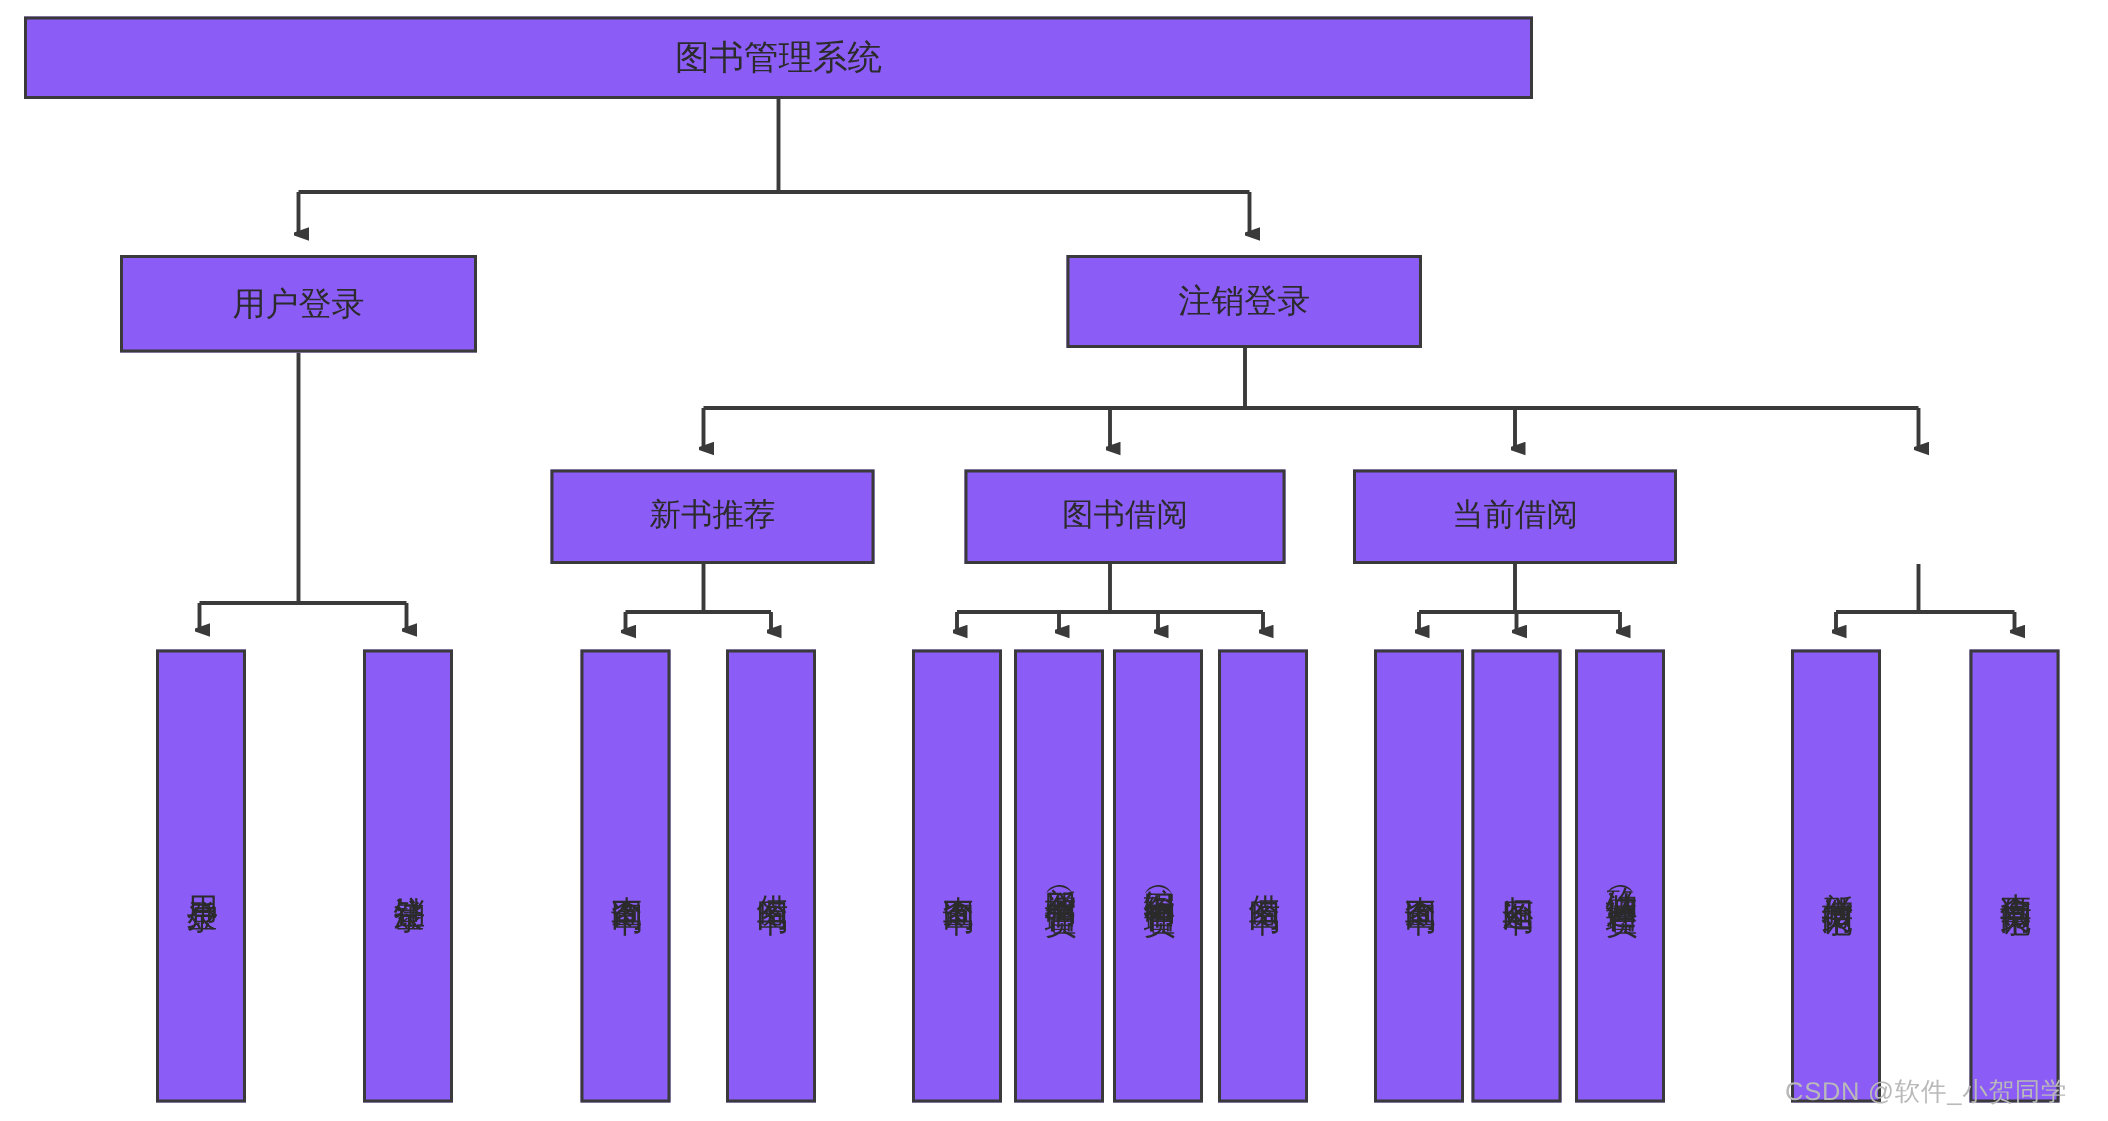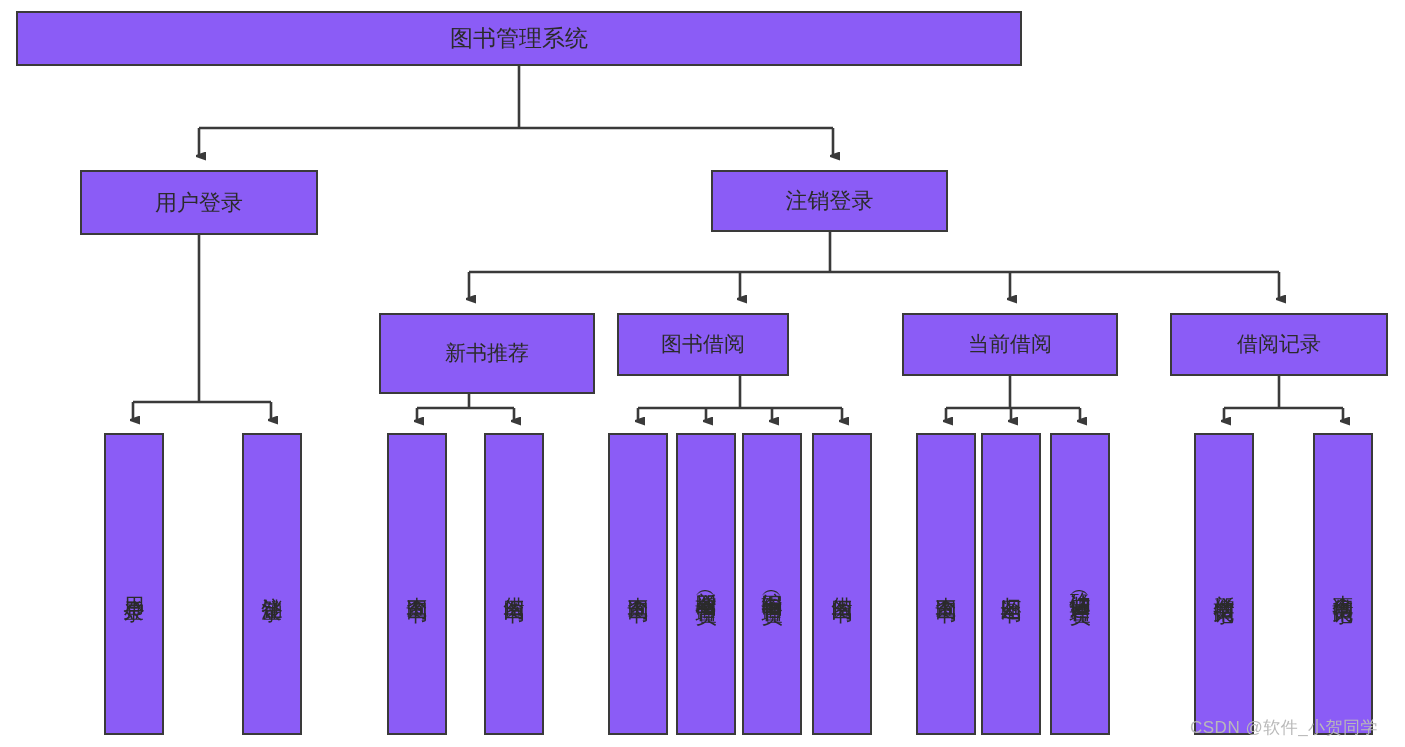--- a/index.html
+++ b/index.html
@@ -127,31 +127,28 @@
     <span>图书管理系统</span>
   </div>
 
   <div class="node mid" style="left:80px; top:170px; width:238px; height:65px;">
     <span>用户登录</span>
   </div>
   <div class="node mid" style="left:711px; top:170px; width:237px; height:62px;">
     <span>注销登录</span>
   </div>
 
-  <div class="node sub" style="left:379px; top:313px; width:216px; height:81px;">
+  <div class="node sub" style="left:367px; top:313px; width:216px; height:63px;">
     <span>新书推荐</span>
   </div>
-  <div class="node sub" style="left:617px; top:313px; width:172px; height:63px;">
+  <div class="node sub" style="left:643px; top:313px; width:214px; height:63px;">
     <span>图书借阅</span>
   </div>
   <div class="node sub" style="left:902px; top:313px; width:216px; height:63px;">
     <span>当前借阅</span>
-  </div>
-  <div class="node sub" style="left:1170px; top:313px; width:218px; height:63px;">
-    <span>借阅记录</span>
   </div>
 
   <div class="node leaf" style="left:104px; top:433px; width:60px; height:302px;">
     <span class="vtext">用户登录</span>
   </div>
   <div class="node leaf" style="left:242px; top:433px; width:60px; height:302px;">
     <span class="vtext">注销登录</span>
   </div>
 
   <div class="node leaf" style="left:387px; top:433px; width:60px; height:302px;">

